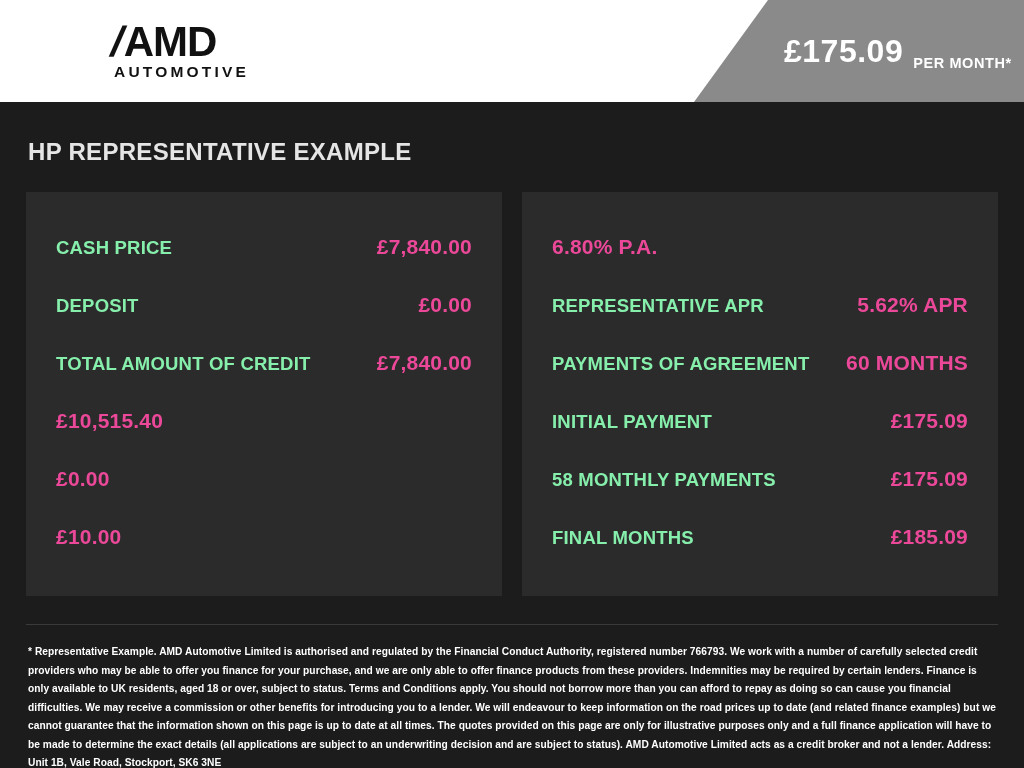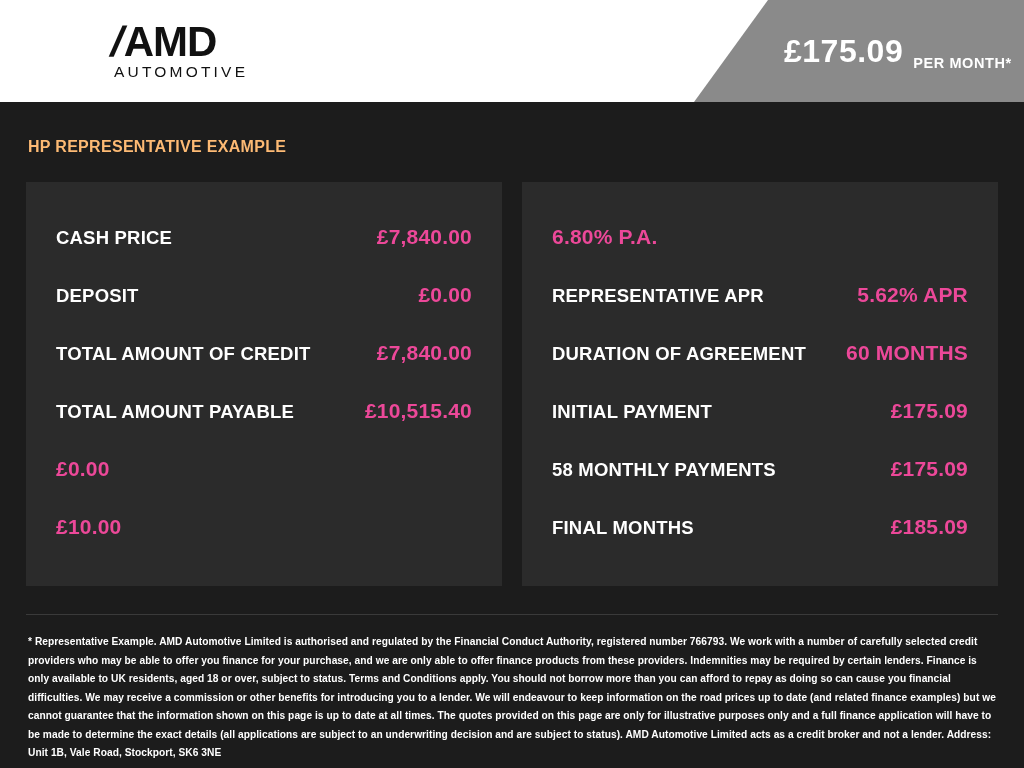--- a/index.html
+++ b/index.html
@@ -41,21 +41,21 @@
     line-height: 40px;
     font-family: "Liberation Sans", sans-serif;
   }
   .logo-amd .slash {
     display: inline-block;
     transform: skewX(-14deg);
     margin-right: 1px;
   }
   .logo-sub {
     font-size: 15.5px;
-    font-weight: normal;
+    font-weight: bold;
     letter-spacing: 3.2px;
     line-height: 18px;
     margin-top: 1px;
     padding-left: 2px;
   }
   .price-banner {
     position: absolute;
     top: 0;
     right: 0;
     height: 102px;
@@ -84,22 +84,22 @@
     margin-top: 23px;
     white-space: nowrap;
   }
 
   
   .body-wrap {
     position: relative;
     padding: 0 26px;
   }
   .section-title {
-    color: #fdba74;
-    font-size: 16px;
+    color: #e5e5e5;
+    font-size: 24px;
     font-weight: bold;
     letter-spacing: 0.3px;
     padding: 36px 0 26px 2px;
   }
   .panels {
     display: flex;
     gap: 20px;
   }
   .panel {
     background: #2b2b2b;
@@ -108,21 +108,21 @@
     min-height: 392px;
   }
   .row {
     display: flex;
     align-items: baseline;
     justify-content: space-between;
     padding: 17px 0 17px 0;
     gap: 10px;
   }
   .row-label {
-    color: #ffffff;
+    color: #86efac;
     font-size: 18.5px;
     font-weight: bold;
     letter-spacing: 0.2px;
     white-space: nowrap;
   }
   .row-value {
     color: #ec4899;
     font-size: 21px;
     font-weight: bold;
     letter-spacing: 0.2px;
@@ -174,41 +174,40 @@
         </div>
         <div class="row">
           <span class="row-label">DEPOSIT</span>
           <span class="row-value">£0.00</span>
         </div>
         <div class="row">
           <span class="row-label">TOTAL AMOUNT OF CREDIT</span>
           <span class="row-value">£7,840.00</span>
         </div>
         <div class="row">
-          <span class="row-label">TOTAL AMOUNT PAYABLE</span>
           <span class="row-value">£10,515.40</span>
         </div>
         <div class="row">
           <span class="row-value">£0.00</span>
         </div>
         <div class="row">
           <span class="row-value">£10.00</span>
         </div>
       </div>
 
       <div class="panel">
         <div class="row">
           <span class="row-value">6.80% P.A.</span>
         </div>
         <div class="row">
           <span class="row-label">REPRESENTATIVE APR</span>
           <span class="row-value">5.62% APR</span>
         </div>
         <div class="row">
-          <span class="row-label">DURATION OF AGREEMENT</span>
+          <span class="row-label">PAYMENTS OF AGREEMENT</span>
           <span class="row-value">60 MONTHS</span>
         </div>
         <div class="row">
           <span class="row-label">INITIAL PAYMENT</span>
           <span class="row-value">£175.09</span>
         </div>
         <div class="row">
           <span class="row-label">58 MONTHLY PAYMENTS</span>
           <span class="row-value">£175.09</span>
         </div>

